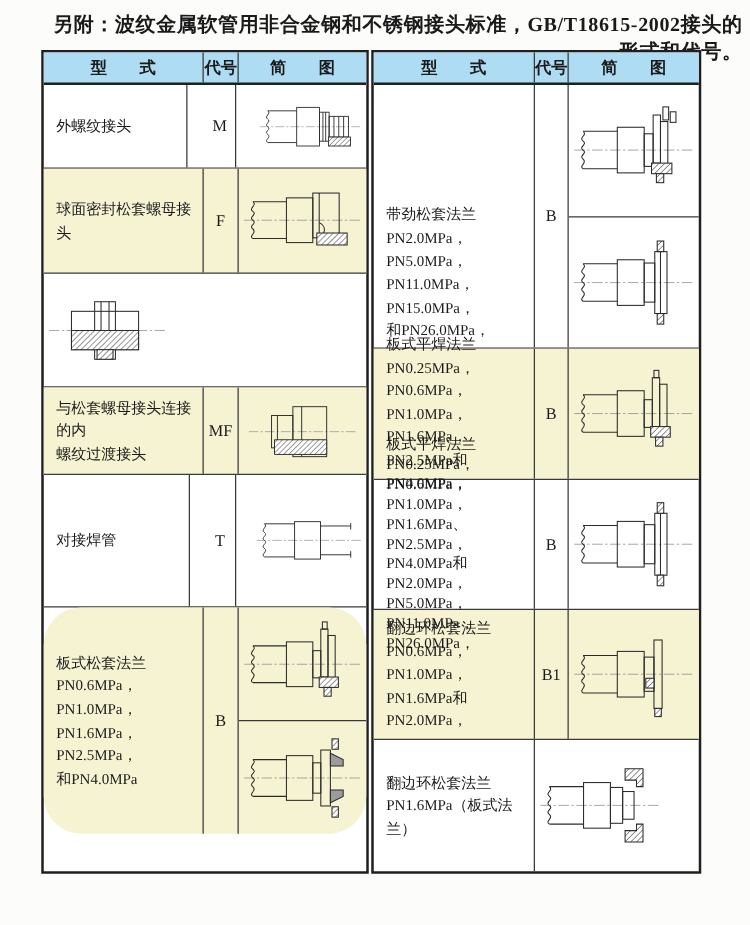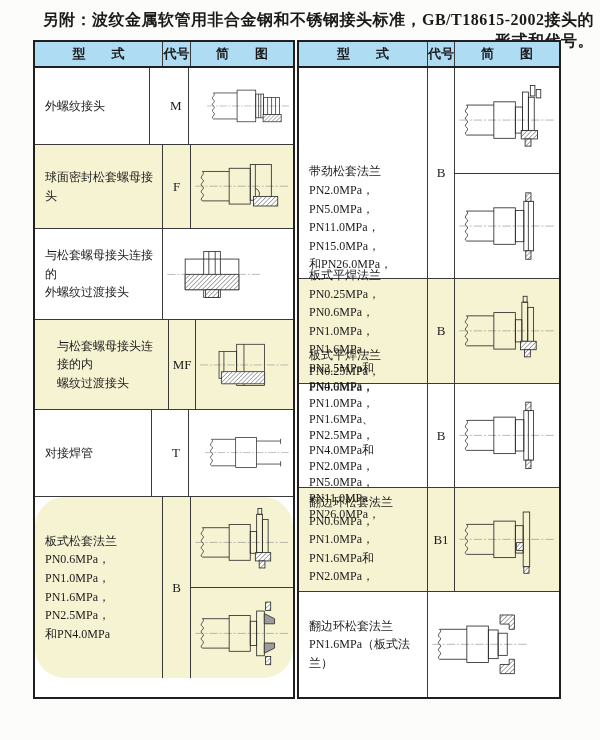--- a/index.html
+++ b/index.html
@@ -207,21 +207,21 @@
 
 <div class="tables">
 
   <div class="half left">
     <div class="hrow">
       <div class="hcell" style="width:128px;border-right:1px solid #3a3a3a;">型　　式</div>
       <div class="hcell" style="width:28px;border-right:1px solid #3a3a3a;">代号</div>
       <div class="hcell" style="width:102px;">简　　图</div>
     </div>
 
-    <div class="row" style="height:77px;gap:14px;">
+    <div class="row" style="height:67px;gap:14px;">
       <div class="cell type">外螺纹接头</div>
       <div class="cell code">M</div>
       <div class="cell diag">
         <div class="sub">
             <svg class="fit" viewBox="0 0 150 110">
               <use href="#fit-m"></use>
             </svg>
           </div>
       </div>
     </div>
@@ -232,45 +232,43 @@
       <div class="cell diag">
         <div class="sub">
             <svg class="fit" viewBox="0 0 150 110">
               <use href="#fit-f"></use>
             </svg>
           </div>
       </div>
     </div>
 
     <div class="row" style="height:91px;">
-      <div class="cell type">与松套螺母接头连接的
-外螺纹过渡接头</div>
       <div class="cell diag">
         <div class="sub">
             <svg class="fit" viewBox="0 0 150 110">
               <use href="#fit-mm"></use>
             </svg>
           </div>
       </div>
     </div>
 
-    <div class="row hl" style="height:90px;padding-left:12px;">
+    <div class="row hl" style="height:70px;">
       <div class="cell type">与松套螺母接头连接的内
 螺纹过渡接头</div>
       <div class="cell code">MF</div>
       <div class="cell diag">
         <div class="sub">
             <svg class="fit" viewBox="0 0 150 110">
               <use href="#fit-mf"></use>
             </svg>
           </div>
       </div>
     </div>
 
-    <div class="row" style="height:87px;gap:12px;">
+    <div class="row" style="height:106px;gap:12px;">
       <div class="cell type">对接焊管</div>
       <div class="cell code">T</div>
       <div class="cell diag">
         <div class="sub">
             <svg class="fit" viewBox="0 0 150 110">
               <use href="#fit-t"></use>
             </svg>
           </div>
       </div>
     </div>

